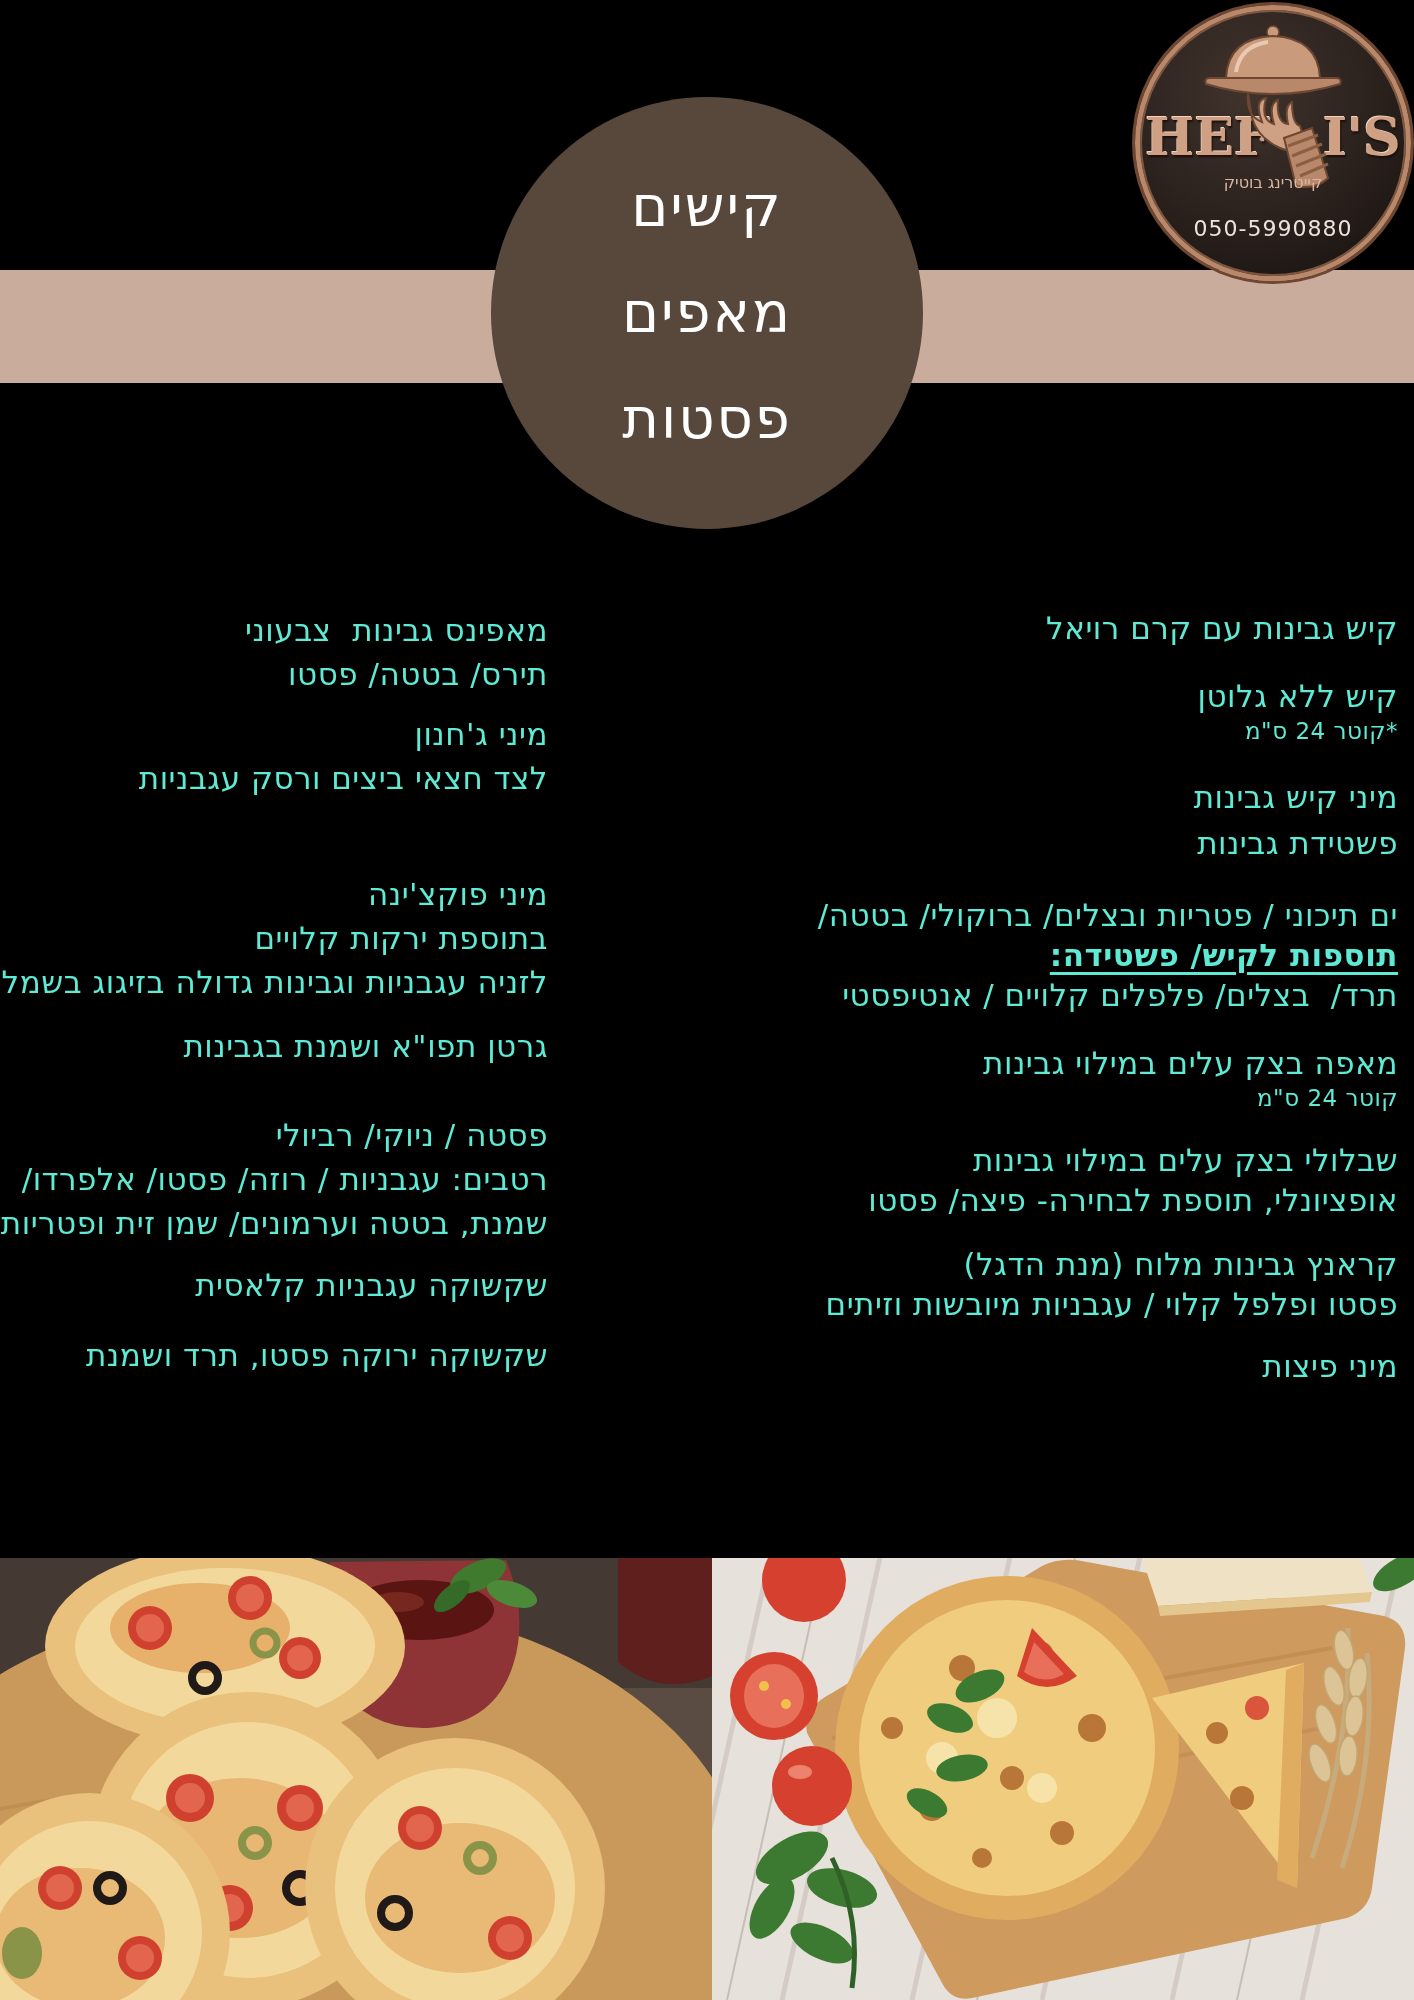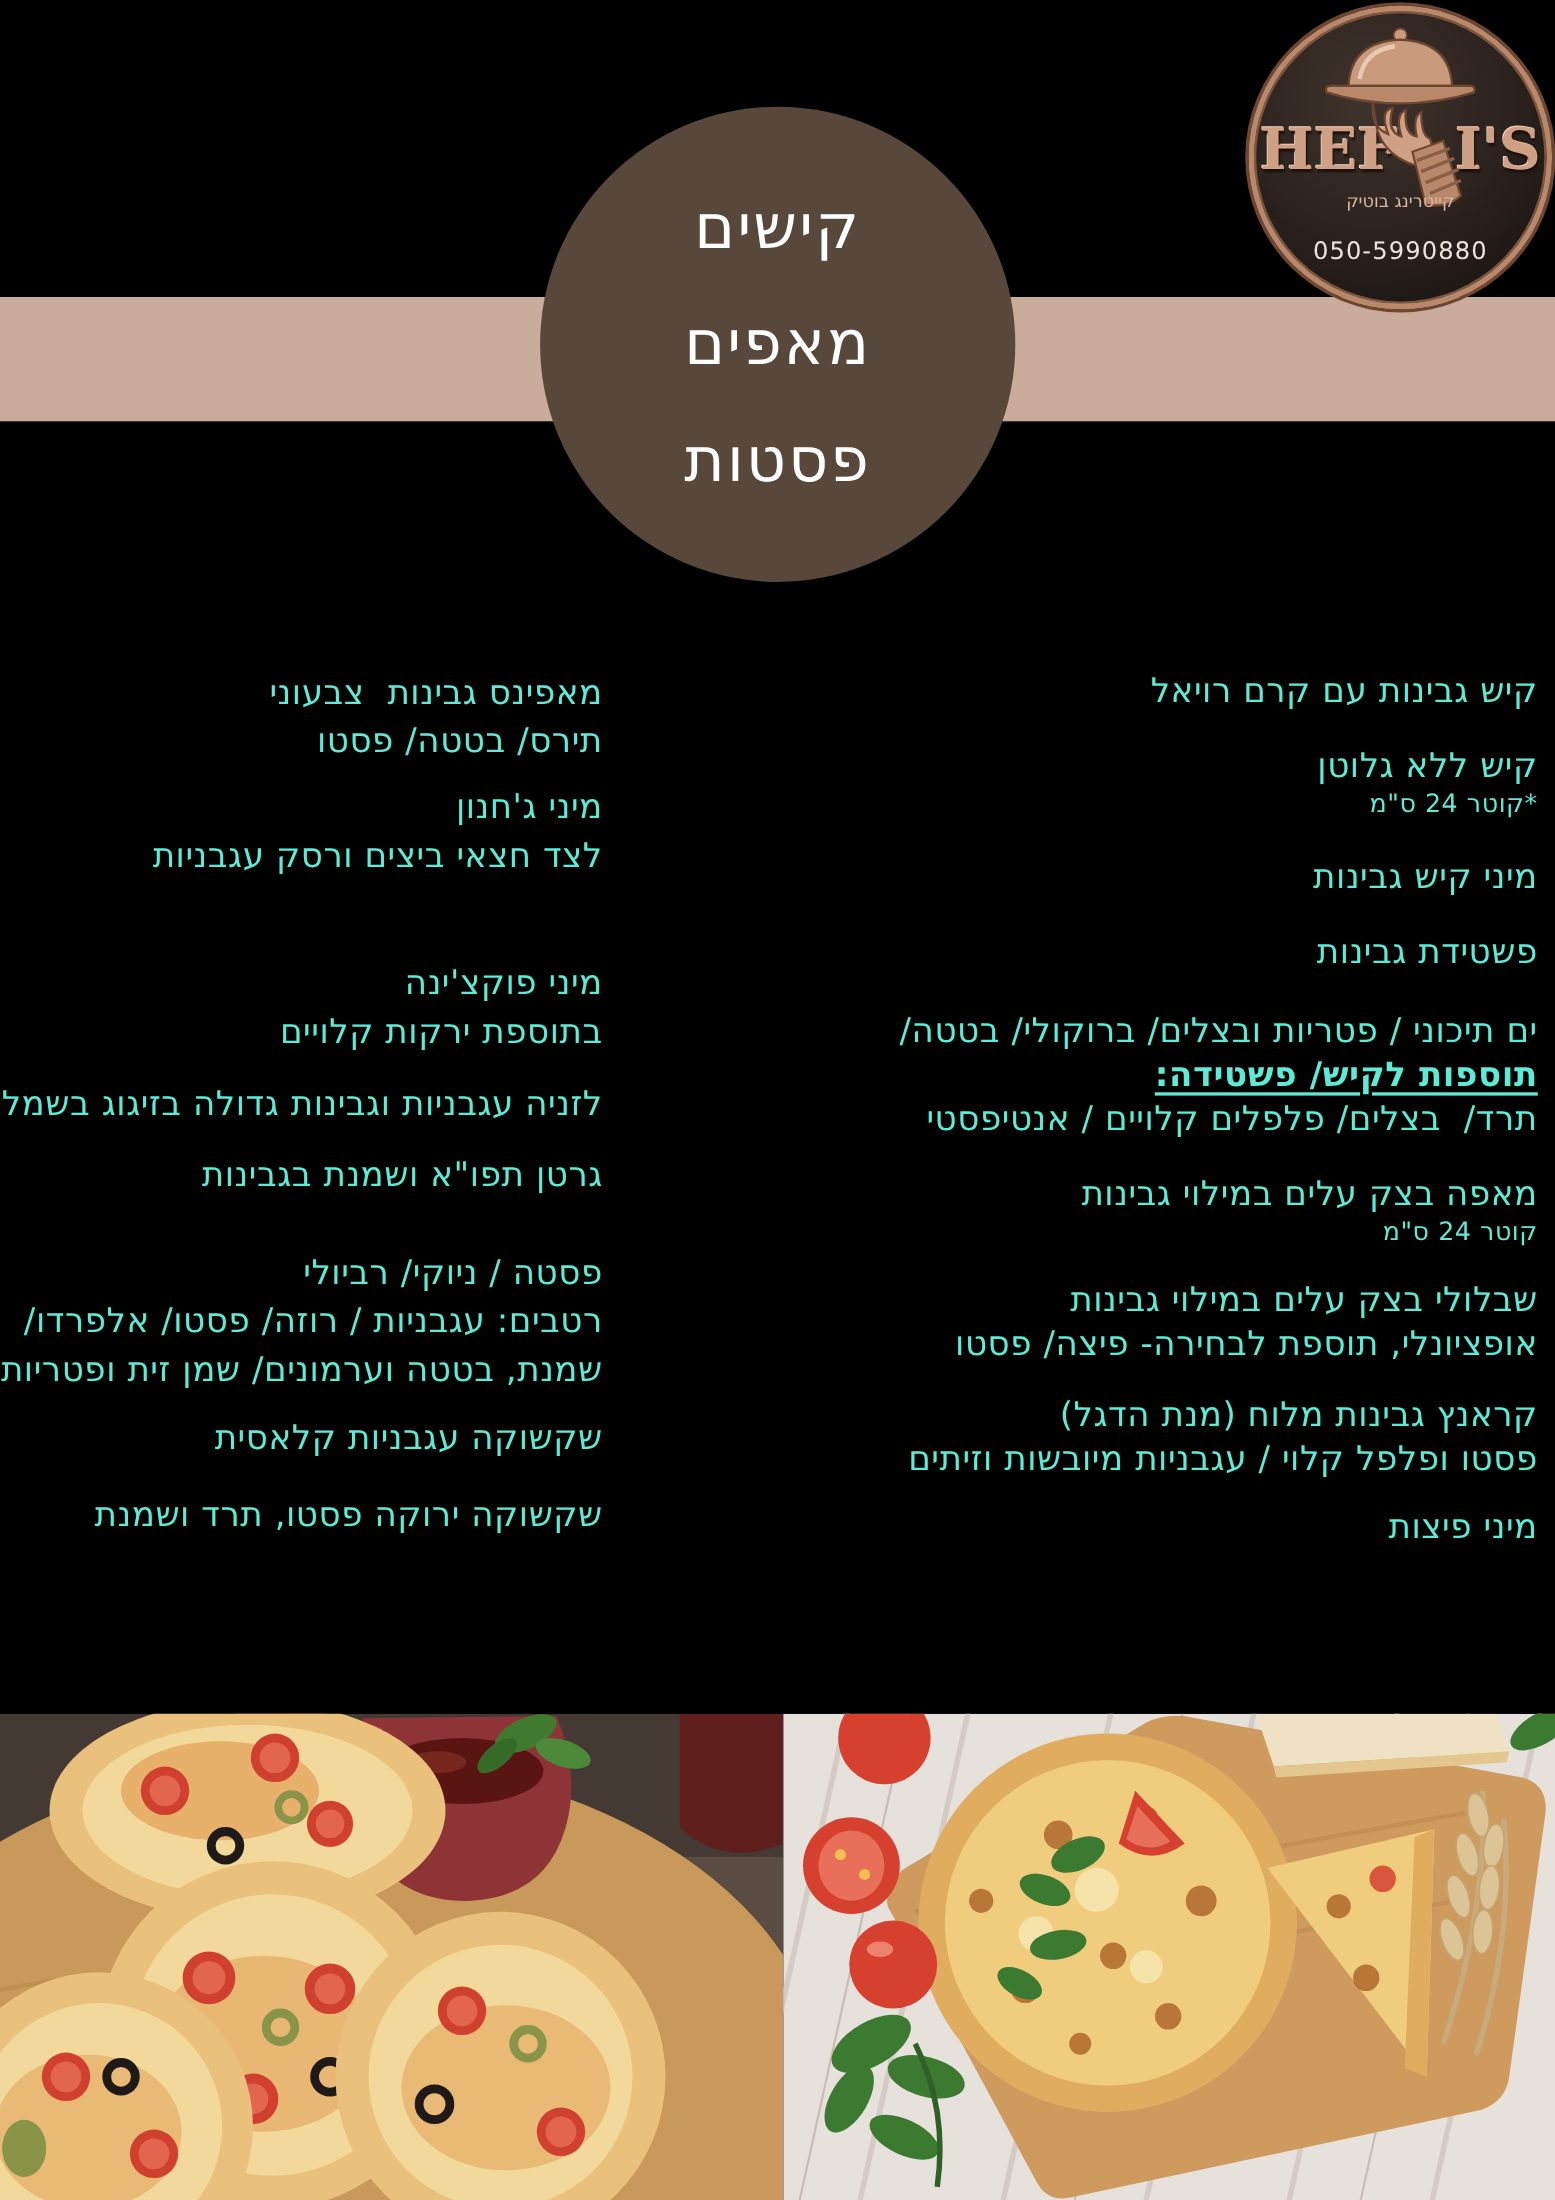--- a/index.html
+++ b/index.html
@@ -81,21 +81,21 @@
     <div class="item" style="margin-top:8px">
       <div class="line">קיש גבינות עם קרם רויאל</div>
     </div>
     <div class="item" style="margin-top:28px">
       <div class="line">קיש ללא גלוטן</div>
       <div class="note">*קוטר 24 ס"מ</div>
     </div>
     <div class="item" style="margin-top:30px">
       <div class="line">מיני קיש גבינות</div>
     </div>
-    <div class="item" style="margin-top:28px">
+    <div class="item" style="margin-top:6px">
       <div class="line">פשטידת גבינות</div>
     </div>
     <div class="item" style="margin-top:32px">
       <div class="line">ים תיכוני / פטריות ובצלים/ ברוקולי/ בטטה/</div>
       <div class="line heading">תוספות לקיש/ פשטידה:</div>
       <div class="line">תרד/  בצלים/ פלפלים קלויים / אנטיפסטי</div>
     </div>
     <div class="item" style="margin-top:28px">
       <div class="line">מאפה בצק עלים במילוי גבינות</div>
       <div class="note">קוטר 24 ס"מ</div>
@@ -119,21 +119,21 @@
       <div class="line">תירס/ בטטה/ פסטו</div>
     </div>
     <div class="item" style="margin-top:16px">
       <div class="line">מיני ג'חנון</div>
       <div class="line">לצד חצאי ביצים ורסק עגבניות</div>
     </div>
     <div class="item" style="margin-top:72px">
       <div class="line">מיני פוקצ'ינה</div>
       <div class="line">בתוספת ירקות קלויים</div>
     </div>
-    <div class="item" style="margin-top:22px">
+    <div class="item" style="">
       <div class="line">לזניה עגבניות וגבינות גדולה בזיגוג בשמל</div>
     </div>
     <div class="item" style="margin-top:20px">
       <div class="line">גרטן תפו"א ושמנת בגבינות</div>
     </div>
     <div class="item" style="margin-top:45px">
       <div class="line">פסטה / ניוקי/ רביולי</div>
       <div class="line">רטבים: עגבניות / רוזה/ פסטו/ אלפרדו/</div>
       <div class="line">שמנת, בטטה וערמונים/ שמן זית ופטריות</div>
     </div>

